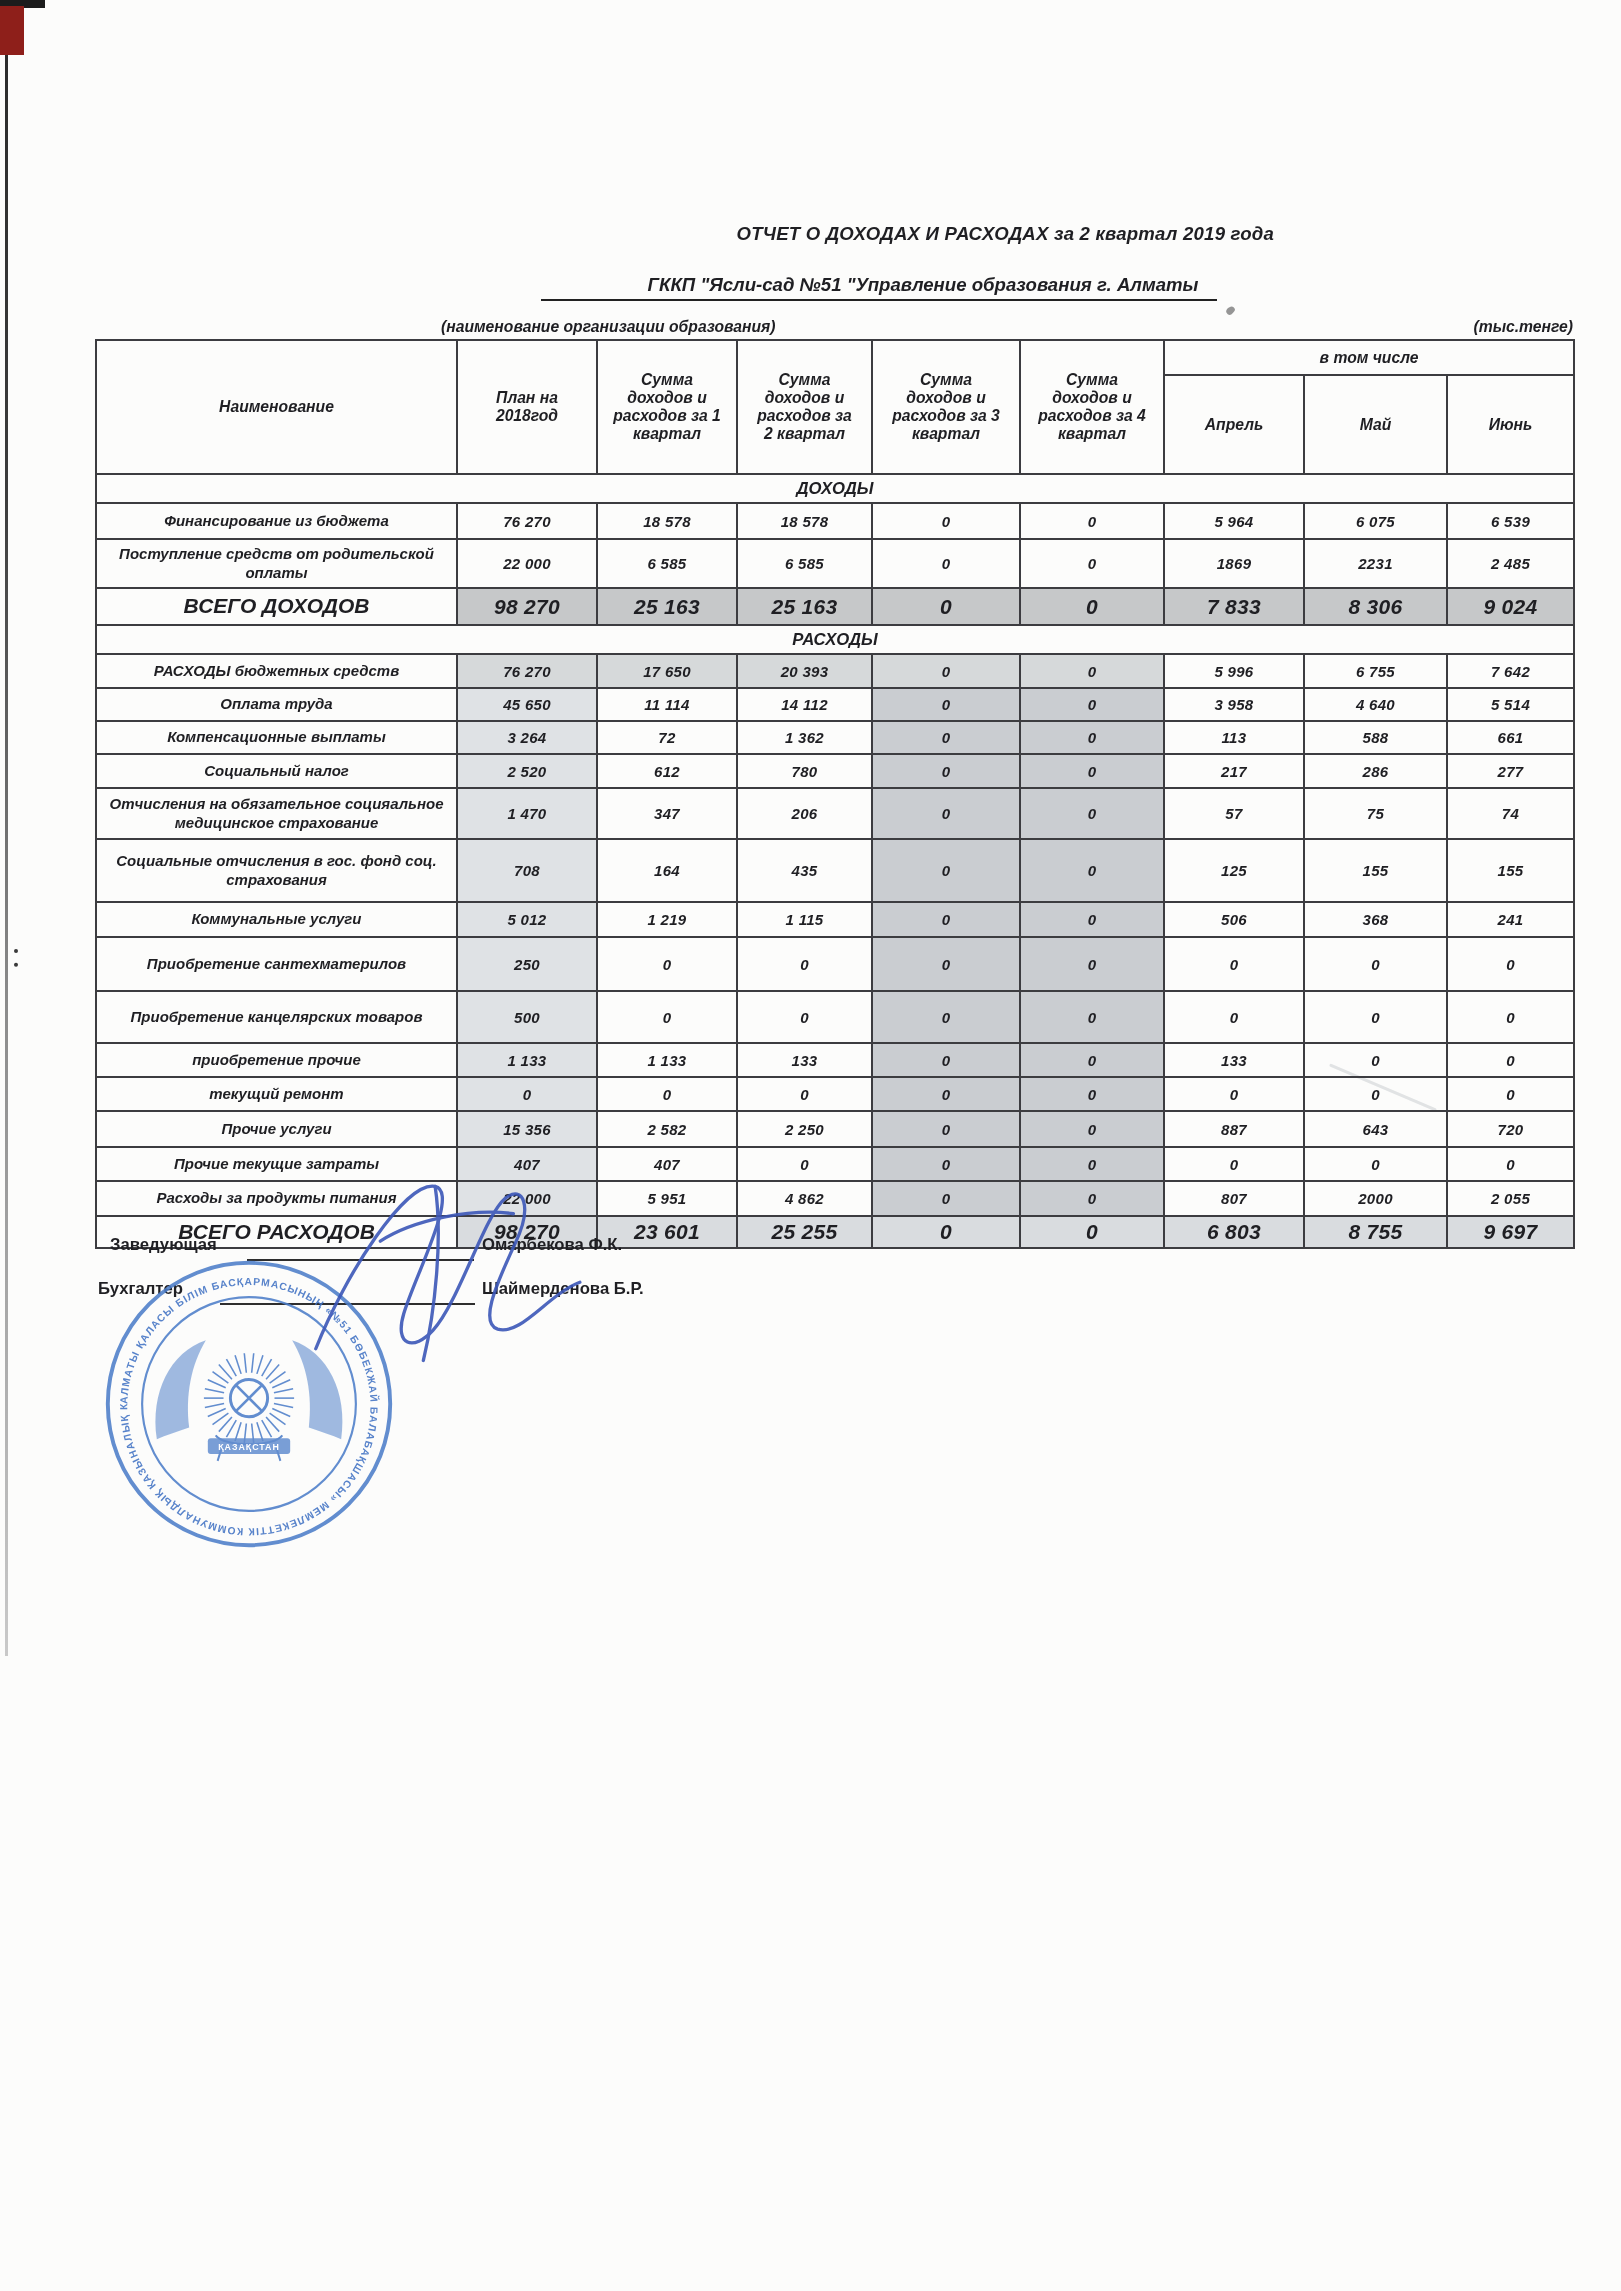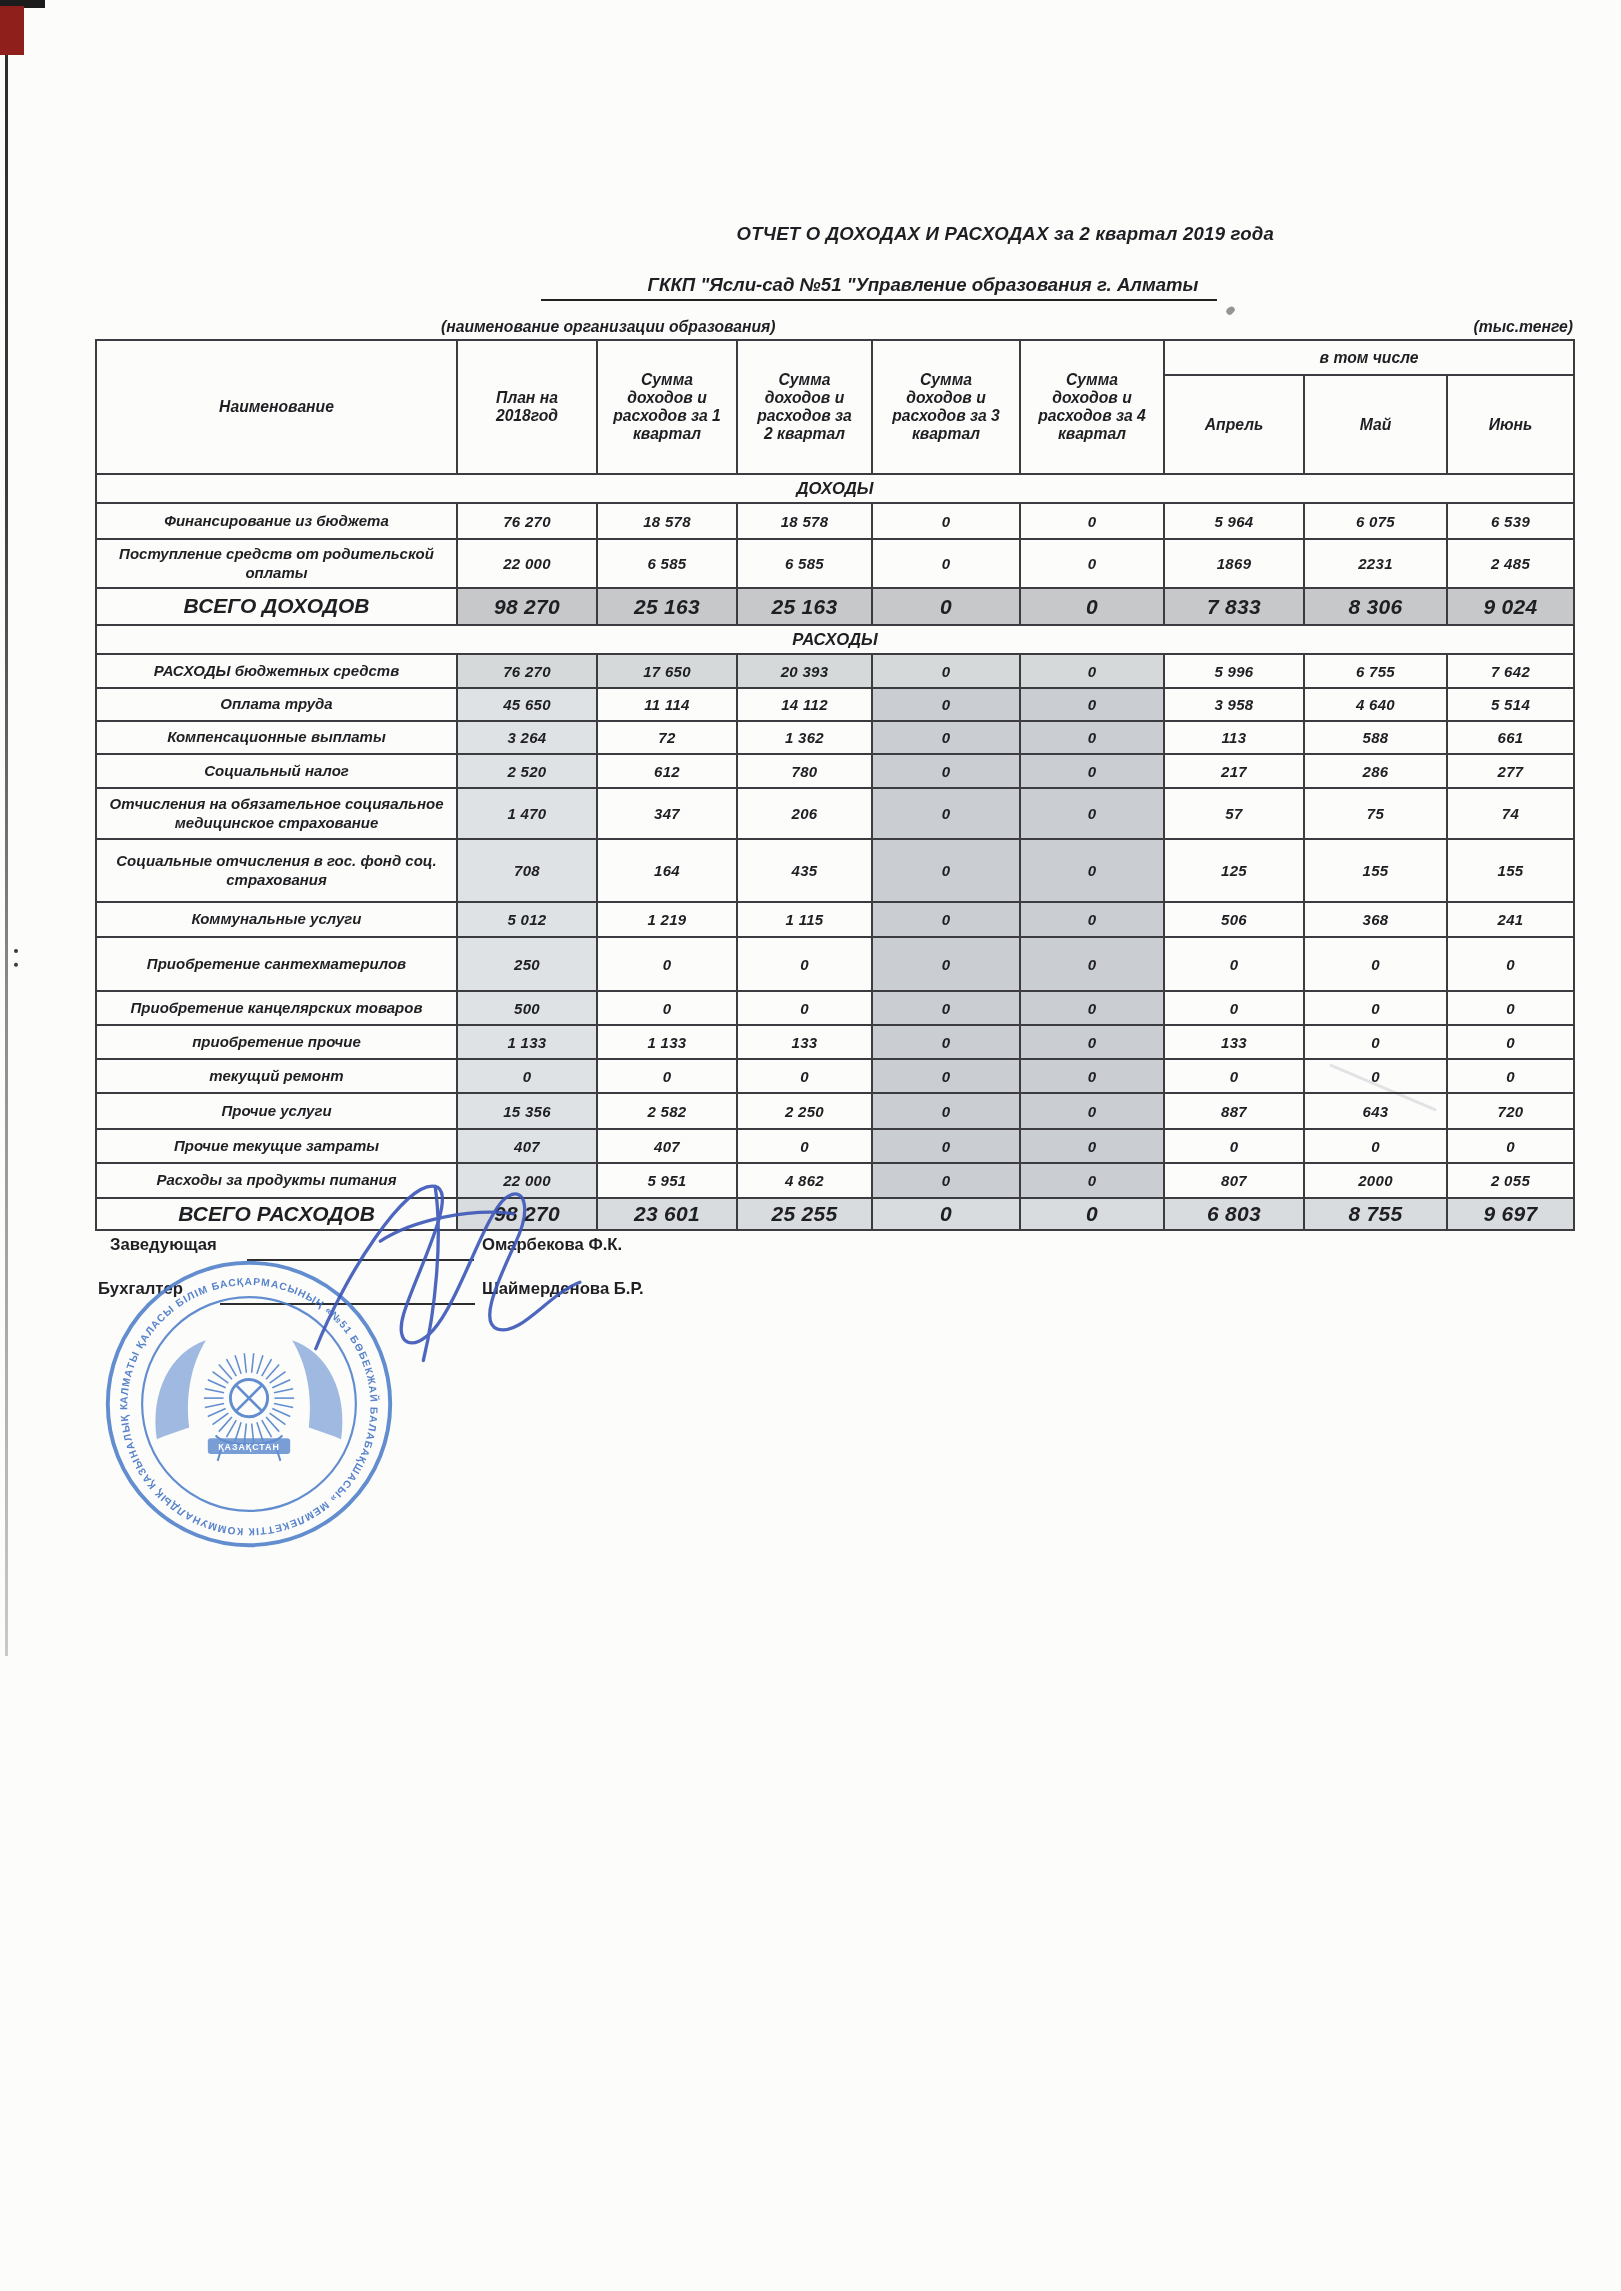--- a/index.html
+++ b/index.html
@@ -228,21 +228,21 @@
           <td class="lbl">Приобретение сантехматерилов</td>
           <td class="val sh-plan">250</td>
           <td class="val">0</td>
           <td class="val">0</td>
           <td class="val sh-mid">0</td>
           <td class="val sh-mid">0</td>
           <td class="val">0</td>
           <td class="val">0</td>
           <td class="val">0</td>
         </tr>
-        <tr style="height: 34px;">
+        <tr style="height: 52px;">
           <td class="lbl">Приобретение канцелярских товаров</td>
           <td class="val sh-plan">500</td>
           <td class="val">0</td>
           <td class="val">0</td>
           <td class="val sh-mid">0</td>
           <td class="val sh-mid">0</td>
           <td class="val">0</td>
           <td class="val">0</td>
           <td class="val">0</td>
         </tr>

